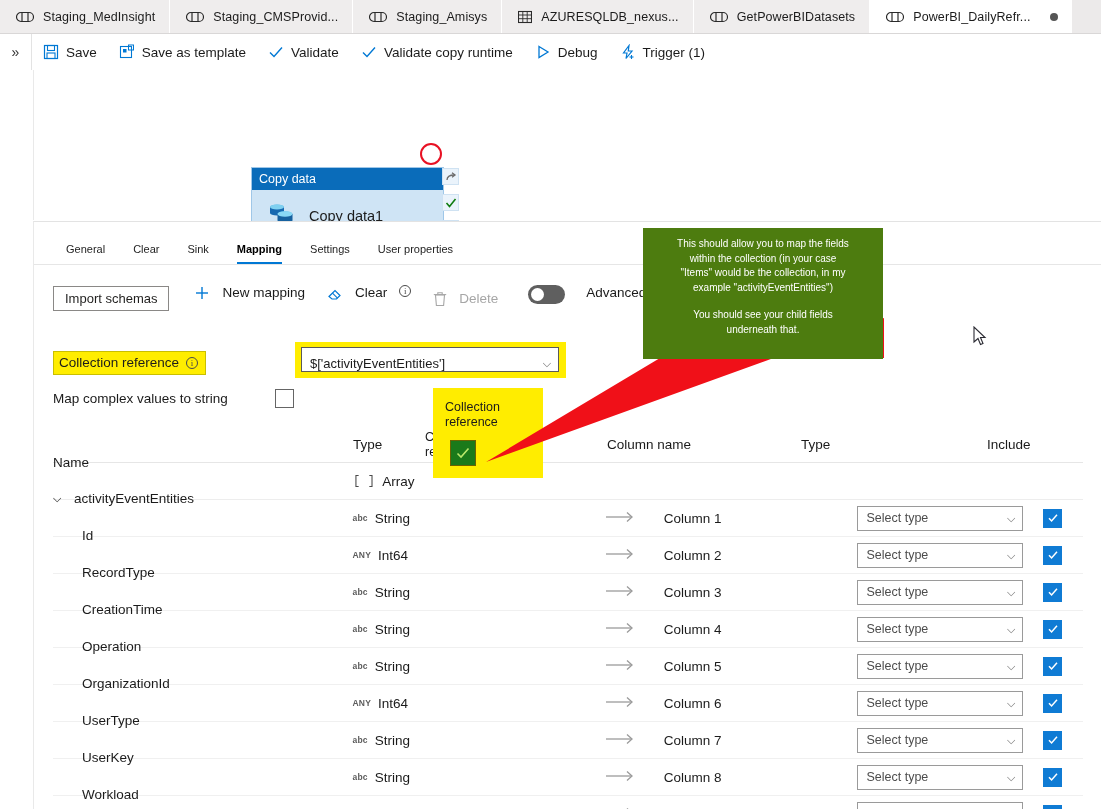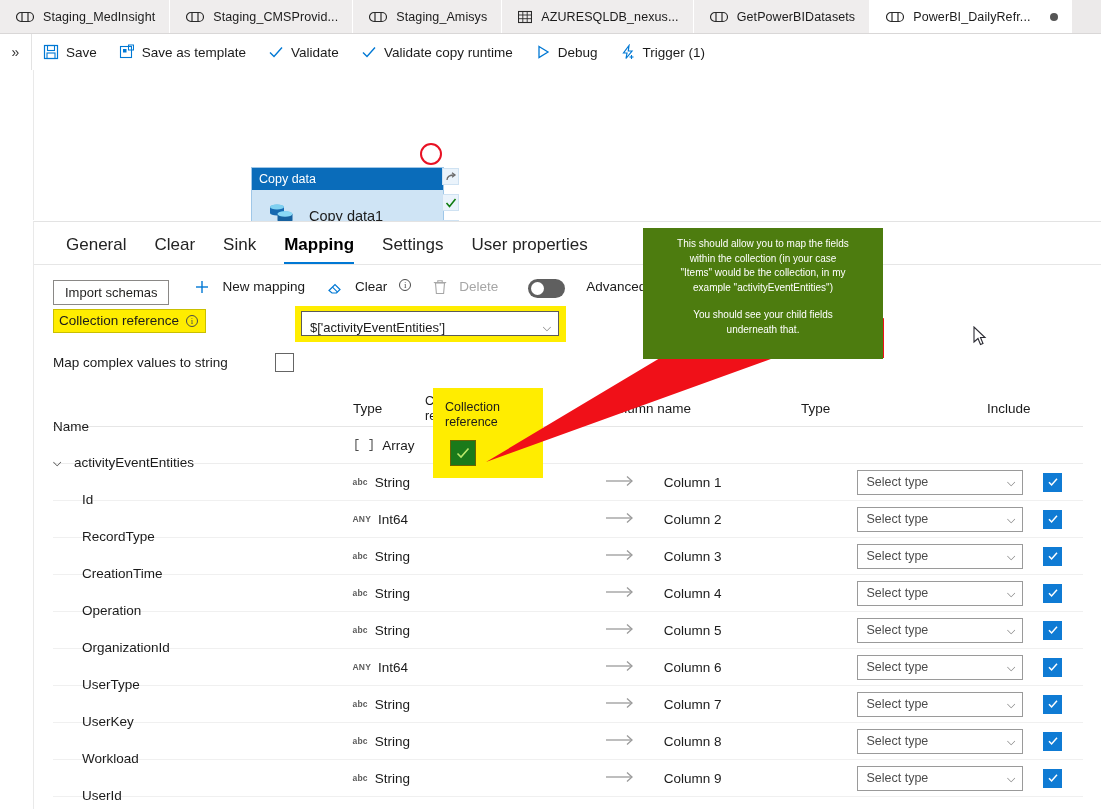--- a/index.html
+++ b/index.html
@@ -132,21 +132,21 @@
     border-left: 1px solid #e9e9e9;
   }
   .tabs-row {
     display: flex; align-items: flex-end;
     height: 43px;
     padding-left: 18px;
     gap: 0px;
     border-bottom: 1px solid #e6e6e6;
   }
   .ptab {
-    font-size: 17px; color: #242424;
+    font-size: 11px; color: #242424;
     padding: 0 14px 9px 14px;
     position: relative;
     white-space: nowrap;
   }
   .ptab.active { font-weight: bold; color: #000; }
   .ptab.active::after {
     content: ""; position: absolute;
     left: 14px; right: 14px; bottom: 0; height: 2px;
     background: #0078d4;
   }
@@ -166,45 +166,45 @@
     padding: 0 11px;
     font-size: 13px;
     color: #201f1e;
     display: flex; align-items: center;
     font-family: "Liberation Sans", sans-serif;
   }
   .tool {
     display: flex; align-items: flex-start; gap: 12px;
     padding: 0 11px; height: 26px; white-space: nowrap;
   }
-  .tool.disabled { color: #a6a6a6; }
+  .tool.disabled { color: #a6a6a6; margin-top: 12px; }
   .toggle {
     width: 37px; height: 19px; border-radius: 10px;
     background: #5f5f5f; position: relative;
     flex: none;
   }
   .toggle .knob {
     position: absolute; left: 3px; top: 3px;
     width: 13px; height: 13px; border-radius: 50%;
     background: #ffffff;
   }
   .info-i {
     display:inline-block; width:12px; height:12px;
     border-radius:50%; border:1px solid #4a4a4a;
     font-size:9px; line-height:11px; text-align:center;
     color:#4a4a4a; font-family:"Liberation Serif", serif;
   }
 
   
   .coll-row {
     position: relative;
-    margin-top: 4px;
+    margin-top: 28px;
     padding-left: 19px;
     height: 30px;
-    display: flex; align-items: flex-start;
+    display: flex; align-items: flex-end;
   }
   .hl-label {
     background: #ffed00;
     padding: 3px 7px 4px 5px;
     font-size: 13.5px; color: #1b1b1b;
     display: flex; align-items: center; gap: 7px;
     border: 1px solid #ffed00;
   }
   .hl-label.boxed { border: 1px solid #c9bf00; }
   .combo-hl {

